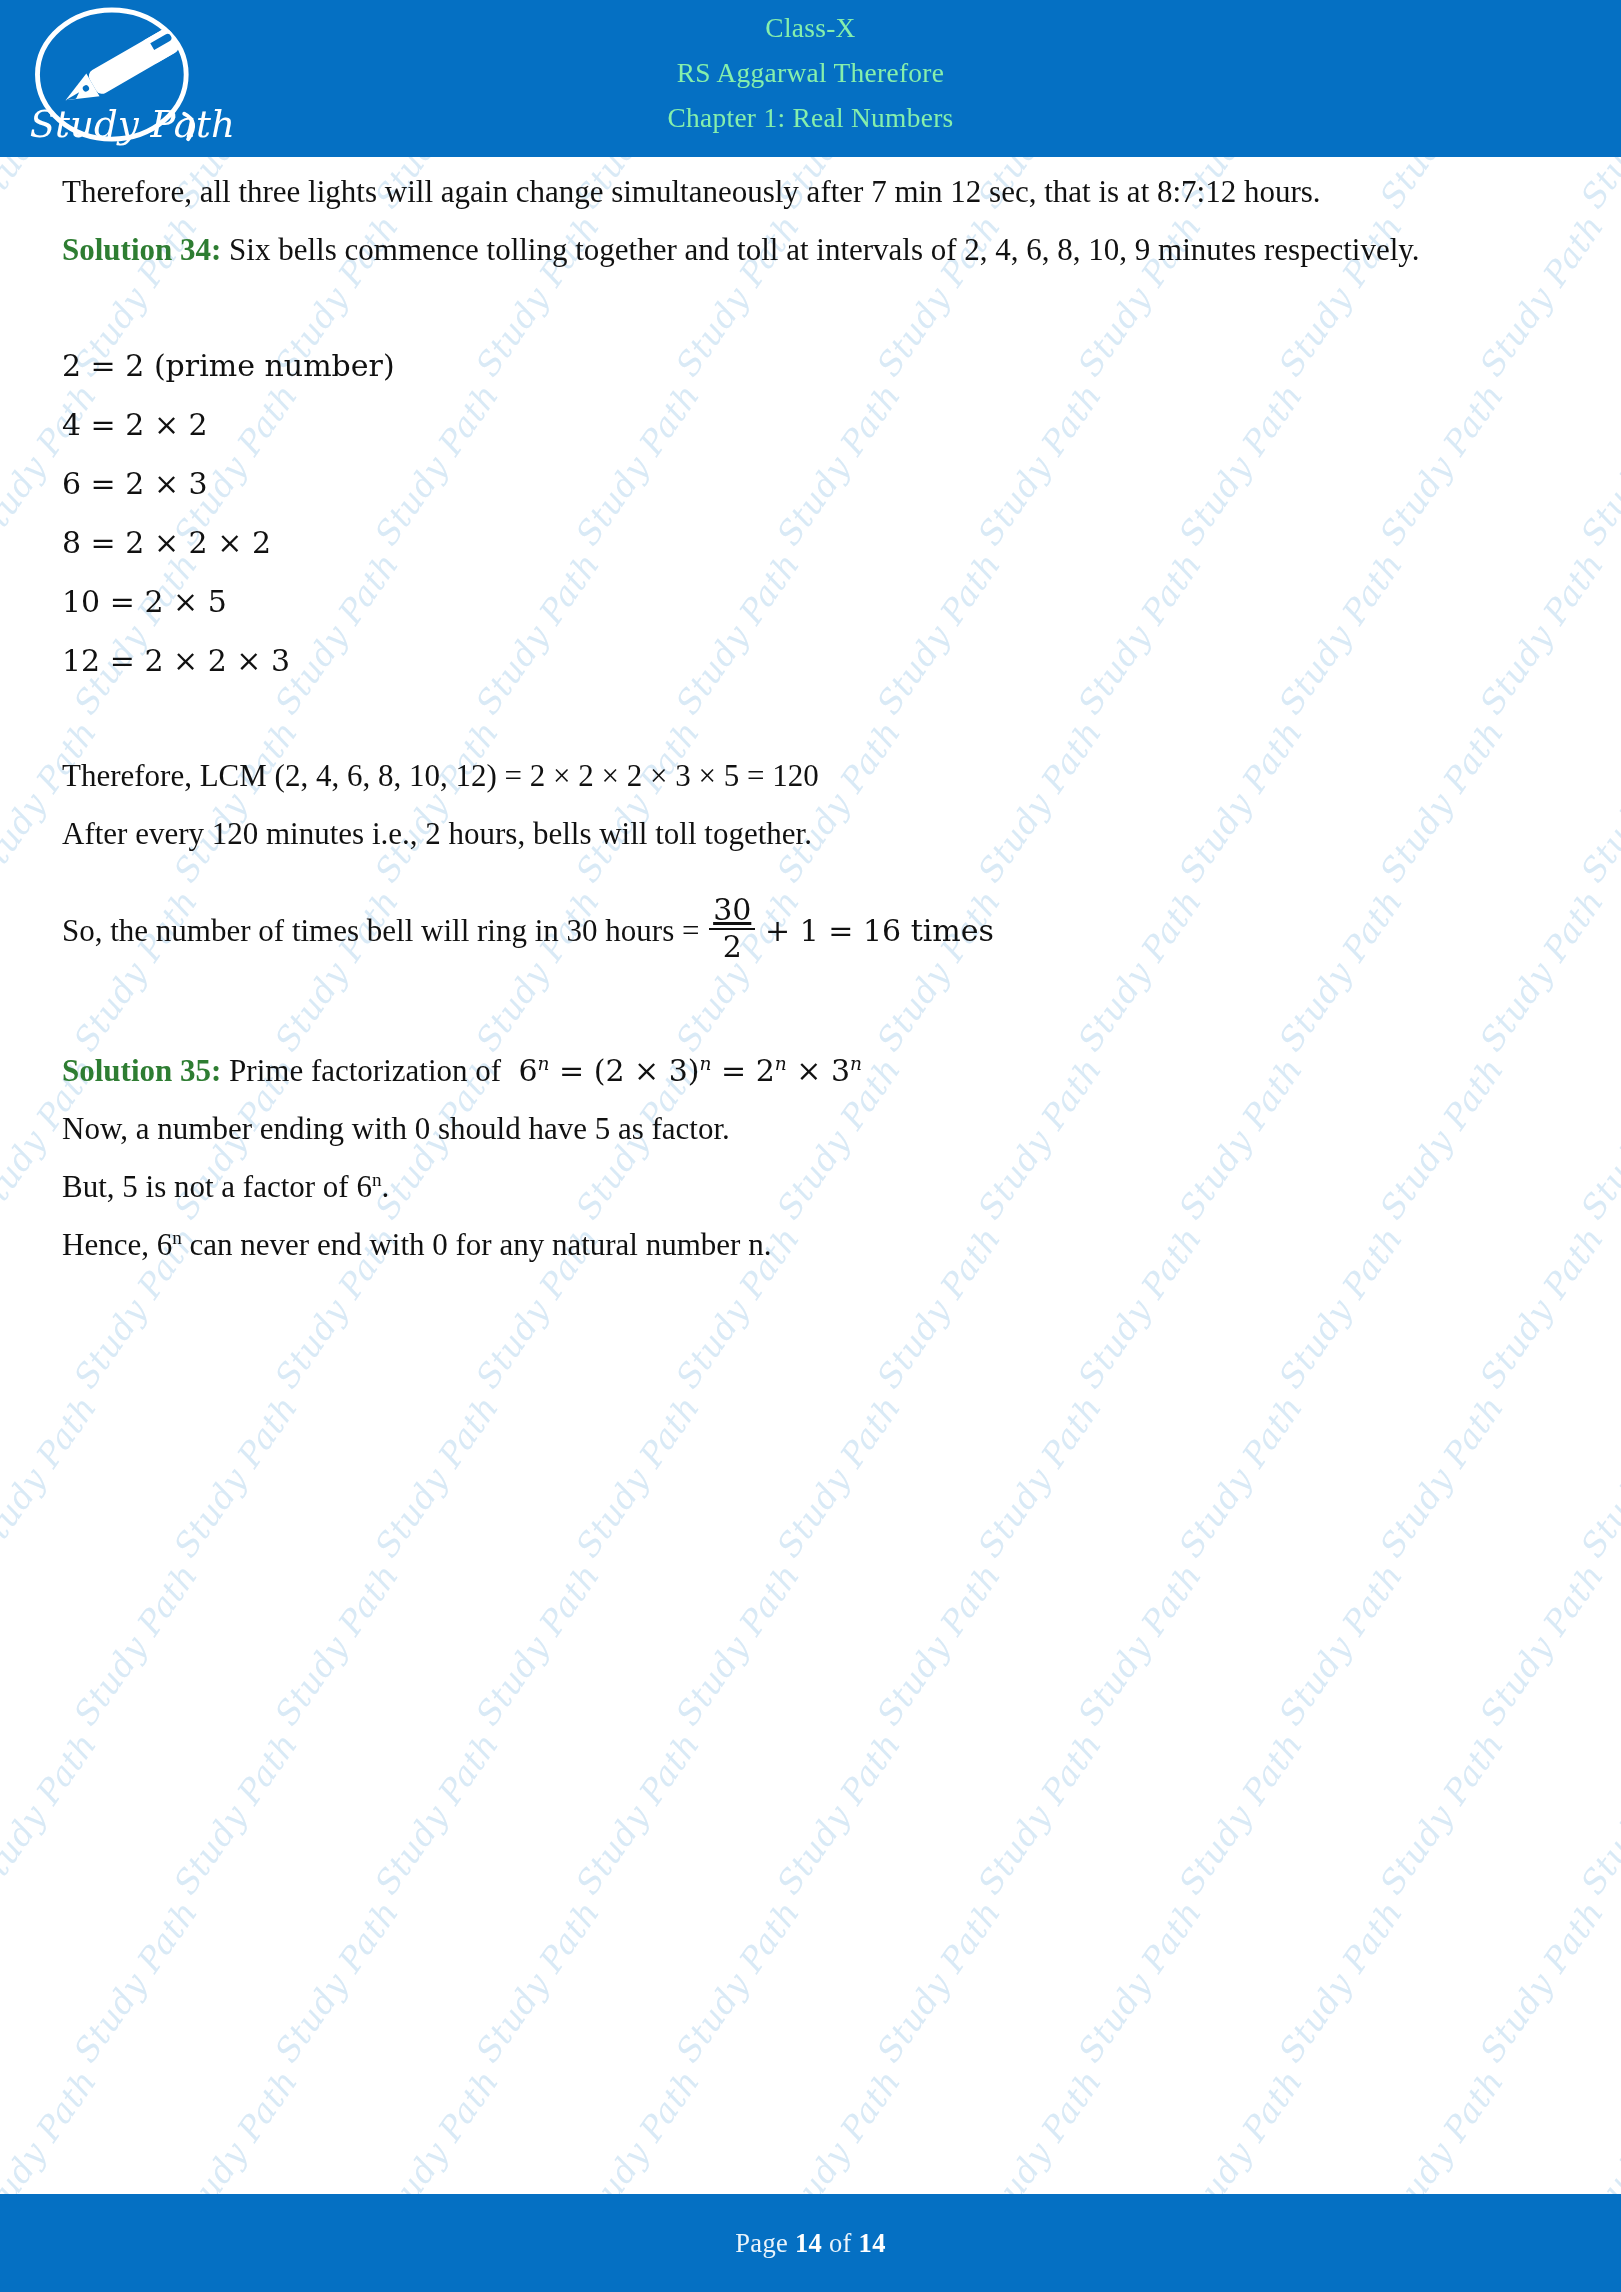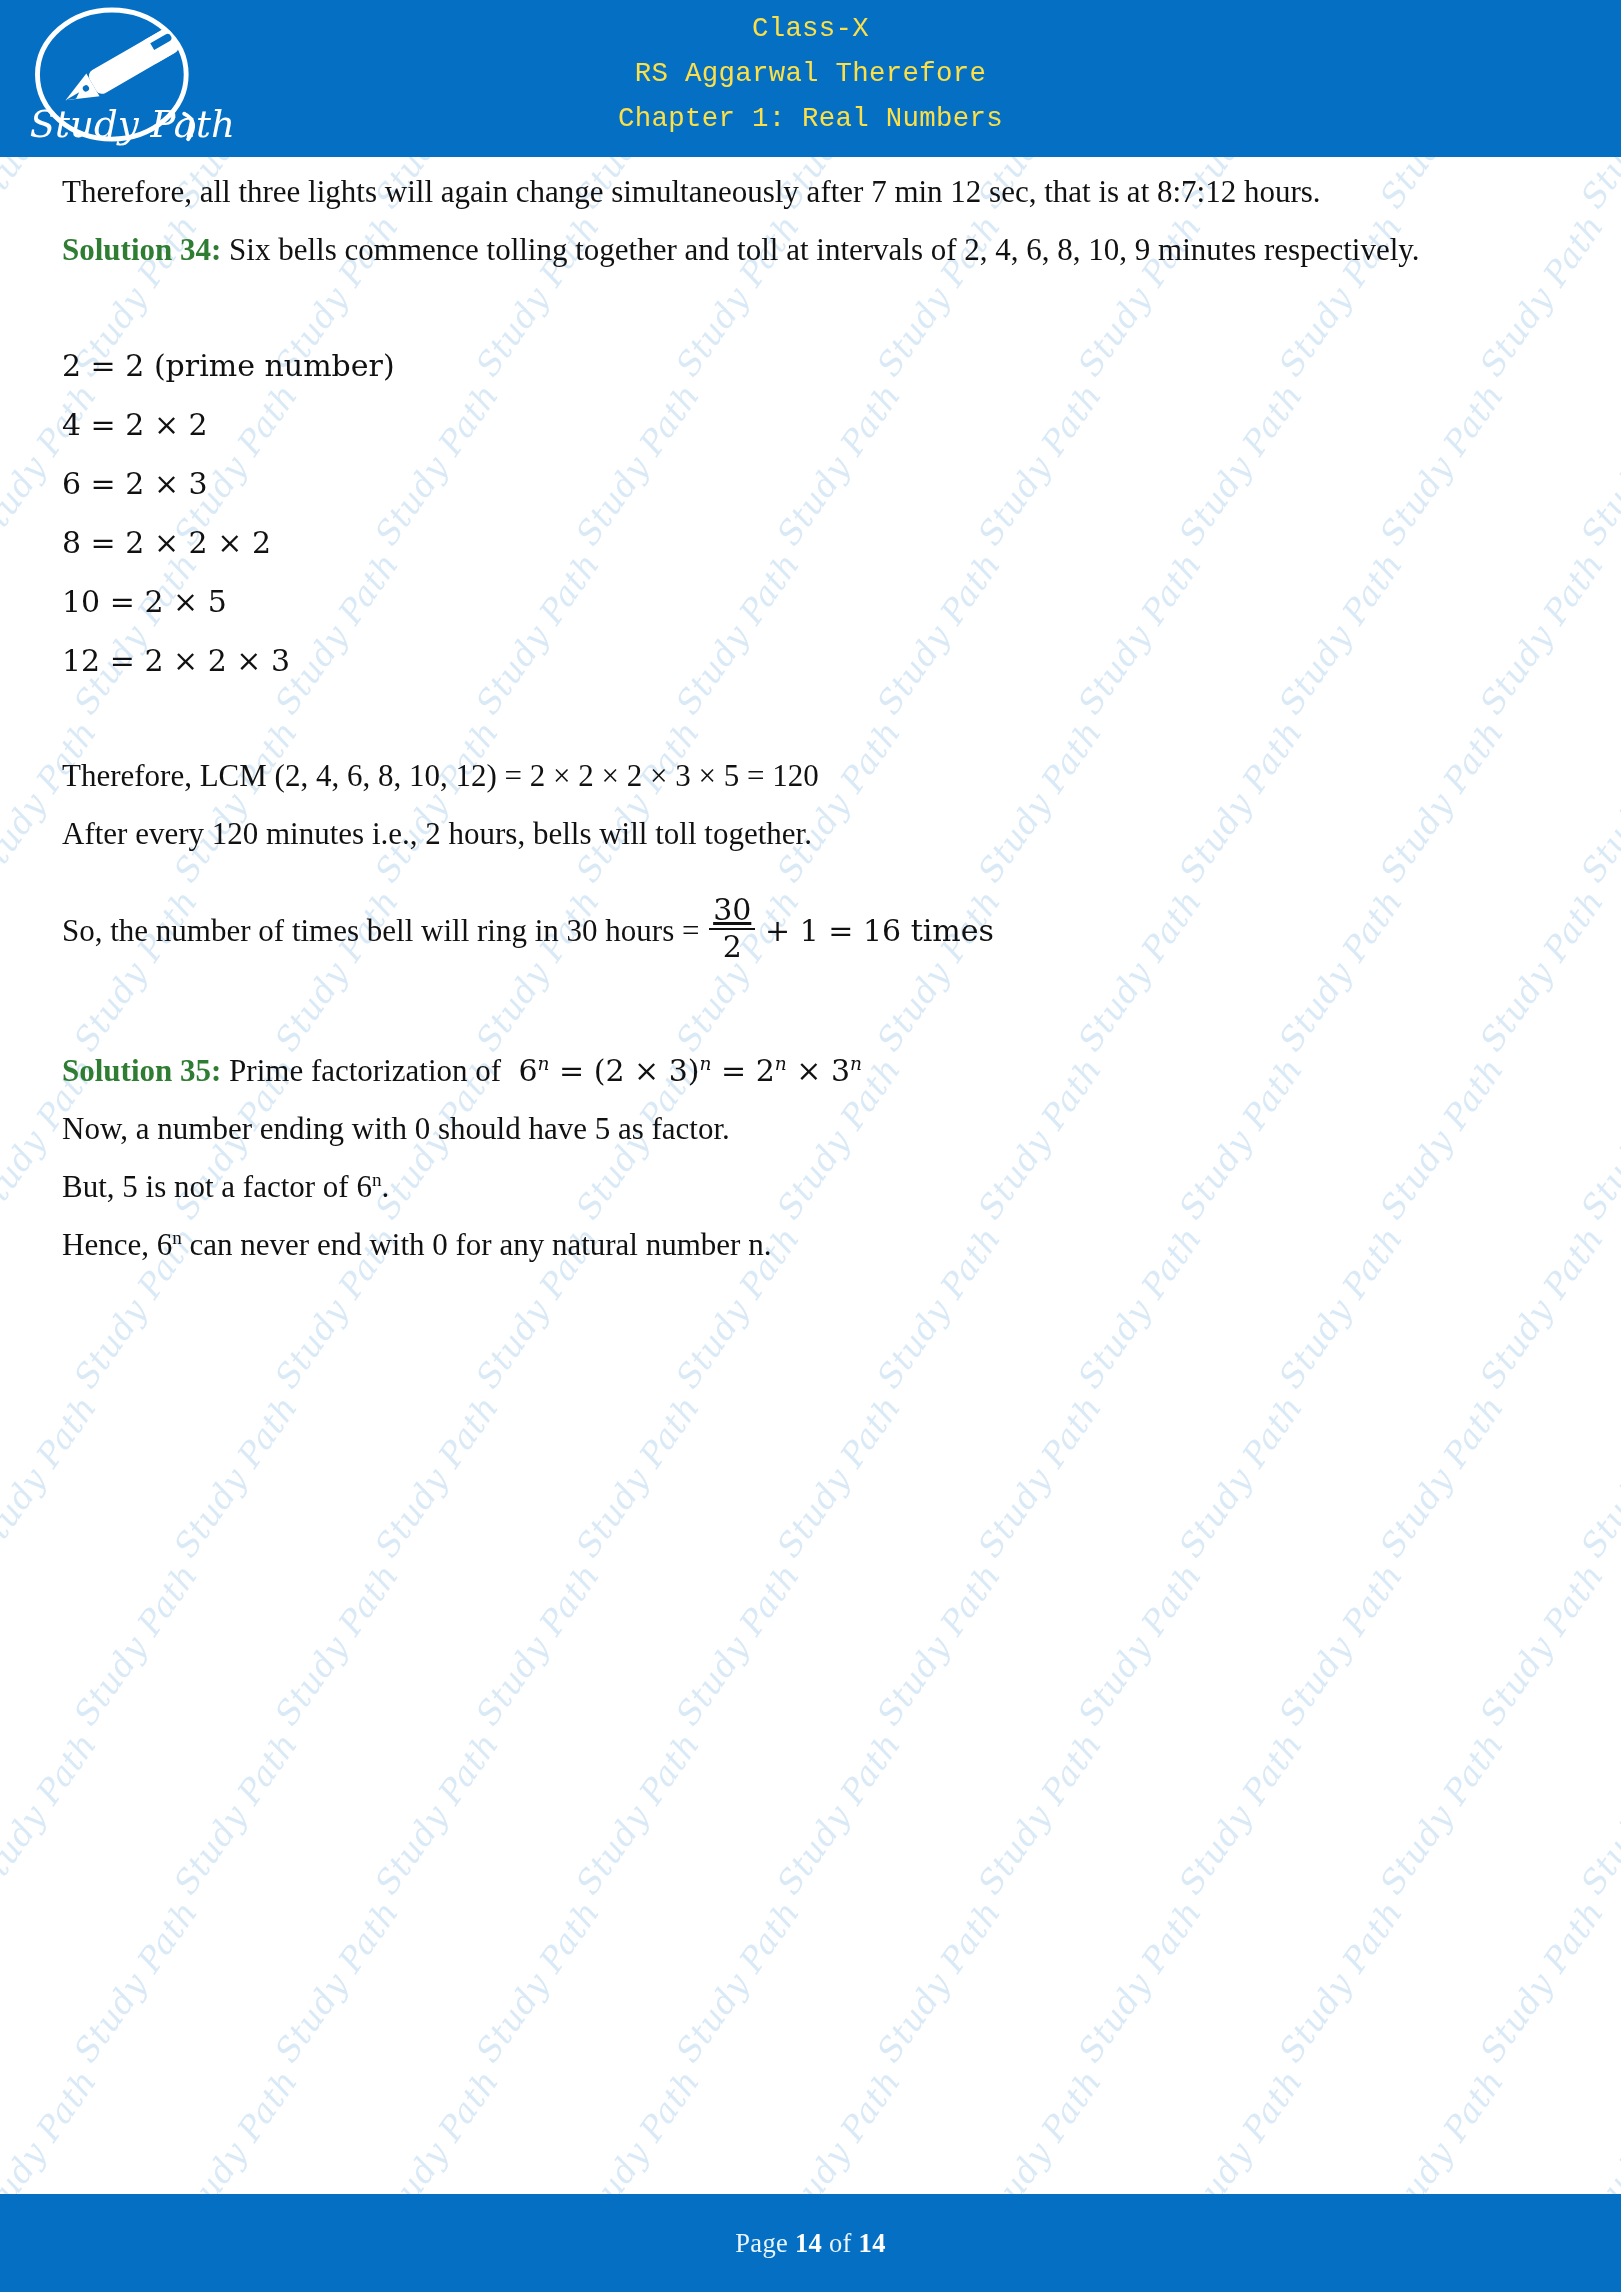--- a/index.html
+++ b/index.html
@@ -50,24 +50,24 @@
     z-index: 3;
   }
   .header-titles {
     position: absolute;
     left: 0; right: 0;
     top: 5.9px;
     text-align: center;
     color: #ffffff;
   }
   .header-titles .ht {
-    font-family: Liberation Mono, monospace;
+    font-family: Liberation Serif, serif;
     font-size: 27.4px;
     line-height: 45px;
-    color: #fde047;
+    color: #86efac;
     letter-spacing: 0.3px;
   }
   .logo {
     position: absolute;
     left: 13.7px;
     top: 3.9px;
     width: 225px;
     height: 147px;
   }
   .logo svg { display:block; }

